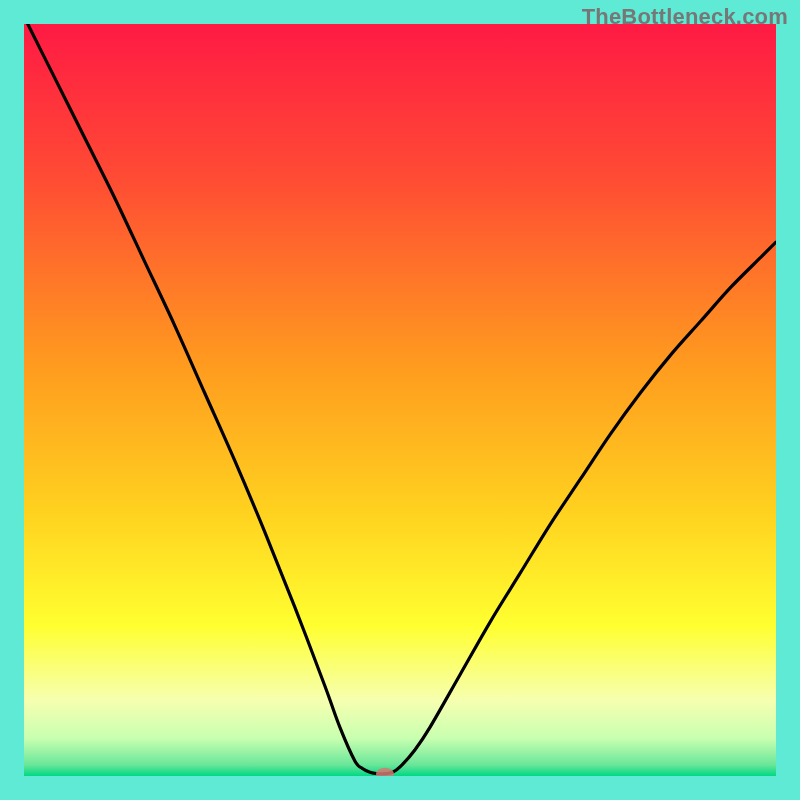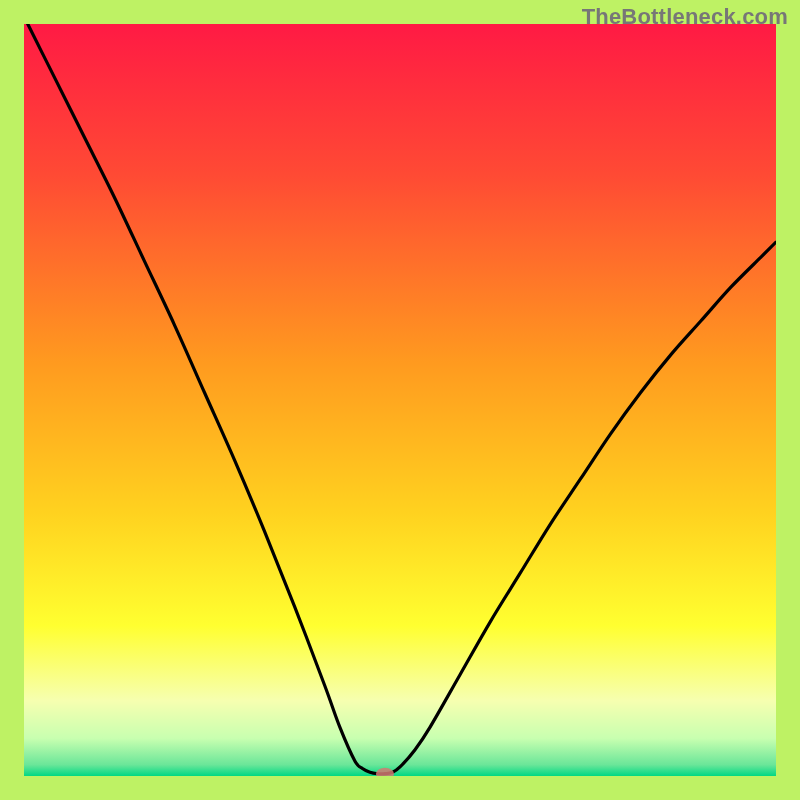--- a/index.html
+++ b/index.html
@@ -10,21 +10,21 @@
     background: #000;
     overflow: hidden;
     font-family: Arial, Helvetica, sans-serif;
   }
   .frame {
     position: absolute;
     left: 0;
     top: 0;
     width: 800px;
     height: 800px;
-    background: #bef264;
+    background: #5eead4;
   }
   .watermark {
     position: absolute;
     top: 4px;
     right: 12px;
     color: #777;
     font-size: 22px;
     font-weight: 600;
     letter-spacing: 0.2px;
     user-select: none;

